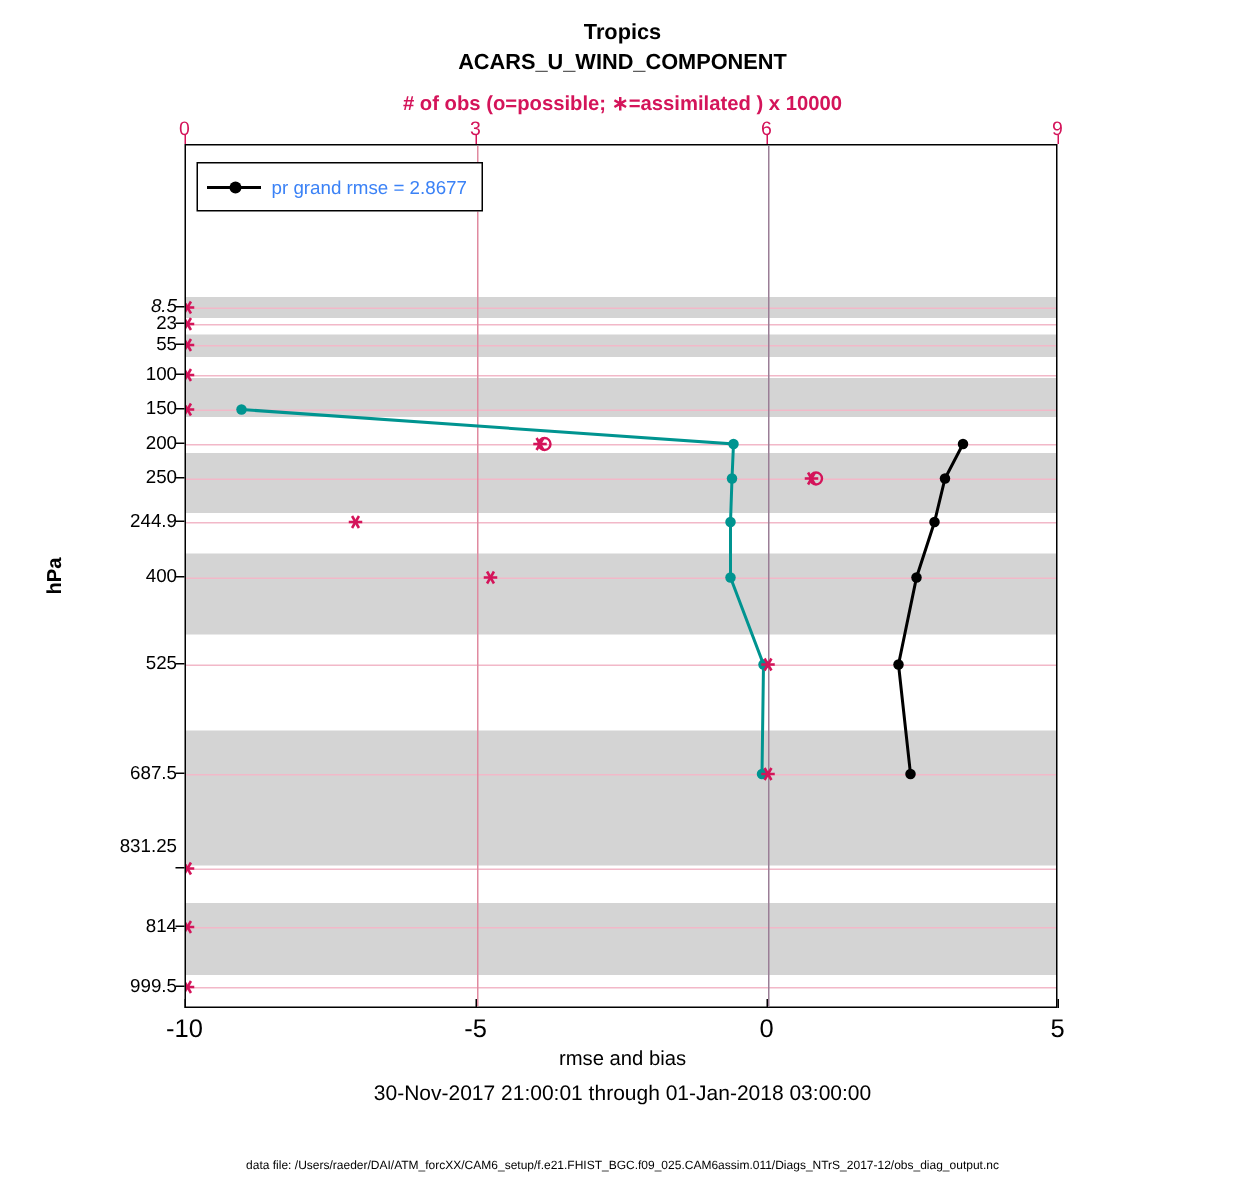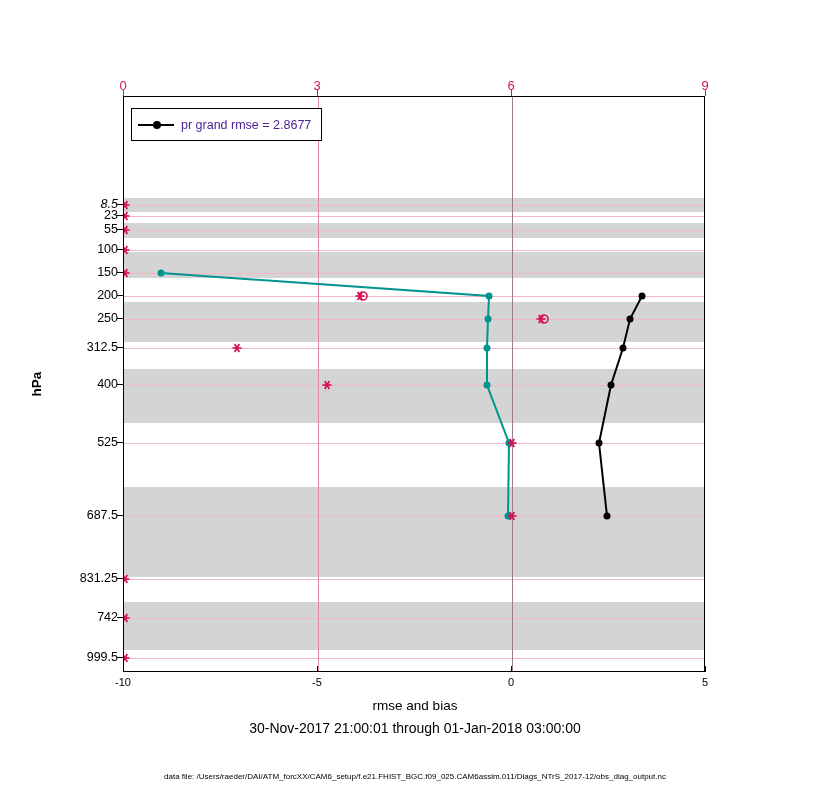--- a/index.html
+++ b/index.html
@@ -103,21 +103,21 @@
   .ytick-mark {
     position: absolute;
     width: 6px;
     height: 1px;
     background: #000;
     left: 117px;
   }
   .xtick-label-bottom {
     position: absolute;
     top: 676px;
-    font-size: 11px;
+    font-size: 17px;
     transform: translateX(-50%);
     color: #000;
     text-align: center;
   }
   .xtick-label-top {
     position: absolute;
     top: 78px;
     font-size: 13px;
     transform: translateX(-50%);
     color: #d4145a;
@@ -200,30 +200,35 @@
     width: 36px; height: 2px;
   }
   .legend-swatch .lsdot {
     position: absolute;
     left: 15px; top: 2px;
     width: 8px; height: 8px;
     border-radius: 50%;
   }
   .legend-text {
     font-size: 12.5px;
-    color: #4c1d95;
+    color: #3b82f6;
     white-space: nowrap;
   }
 </style>
 </head>
 <body>
 
 <div id="chart-root">
 
-
+  <div class="title-block">
+    <div class="title-main">Tropics</div>
+    <div class="title-sub">ACARS_U_WIND_COMPONENT</div>
+  </div>
+
+  <div class="top-axis-label"># of obs (o=possible; ∗=assimilated ) x 10000</div>
 
   <div class="xtick-mark-top" style="left:123px;"></div>
   <div class="xtick-mark-top" style="left:317px;"></div>
   <div class="xtick-mark-top" style="left:511px;"></div>
   <div class="xtick-mark-top" style="left:705px;"></div>
   <div class="xtick-label-top" style="left:123px;">0</div>
   <div class="xtick-label-top" style="left:317px;">3</div>
   <div class="xtick-label-top" style="left:511px;">6</div>
   <div class="xtick-label-top" style="left:705px;">9</div>
 
@@ -370,31 +375,31 @@
   <div class="ytick-label" style="top:229px;">55</div>
   <div class="ytick-mark" style="top:249px;"></div>
   <div class="ytick-label" style="top:249px;">100</div>
   <div class="ytick-mark" style="top:272px;"></div>
   <div class="ytick-label" style="top:272px;">150</div>
   <div class="ytick-mark" style="top:295px;"></div>
   <div class="ytick-label" style="top:295px;">200</div>
   <div class="ytick-mark" style="top:318px;"></div>
   <div class="ytick-label" style="top:318px;text-align:center;">250</div>
   <div class="ytick-mark" style="top:347px;"></div>
-  <div class="ytick-label" style="top:347px;">312.5</div>
+  <div class="ytick-label" style="top:347px;">244.9</div>
   <div class="ytick-mark" style="top:384px;"></div>
   <div class="ytick-label" style="top:384px;">400</div>
   <div class="ytick-mark" style="top:442px;"></div>
   <div class="ytick-label" style="top:442px;">525</div>
   <div class="ytick-mark" style="top:515px;"></div>
   <div class="ytick-label" style="top:515px;">687.5</div>
   <div class="ytick-mark" style="top:578px;"></div>
-  <div class="ytick-label" style="top:578px;text-align:center;">831.25</div>
+  <div class="ytick-label" style="top:564px;text-align:center;">831.25</div>
   <div class="ytick-mark" style="top:617px;"></div>
-  <div class="ytick-label" style="top:617px;">742</div>
+  <div class="ytick-label" style="top:617px;">814</div>
   <div class="ytick-mark" style="top:657px;"></div>
   <div class="ytick-label" style="top:657px;">999.5</div>
 
   <div class="xtick-mark-bottom" style="left:123px;"></div>
   <div class="xtick-mark-bottom" style="left:317px;"></div>
   <div class="xtick-mark-bottom" style="left:511px;"></div>
   <div class="xtick-mark-bottom" style="left:705px;"></div>
   <div class="xtick-label-bottom" style="left:123px;">-10</div>
   <div class="xtick-label-bottom" style="left:317px;">-5</div>
   <div class="xtick-label-bottom" style="left:511px;">0</div>

